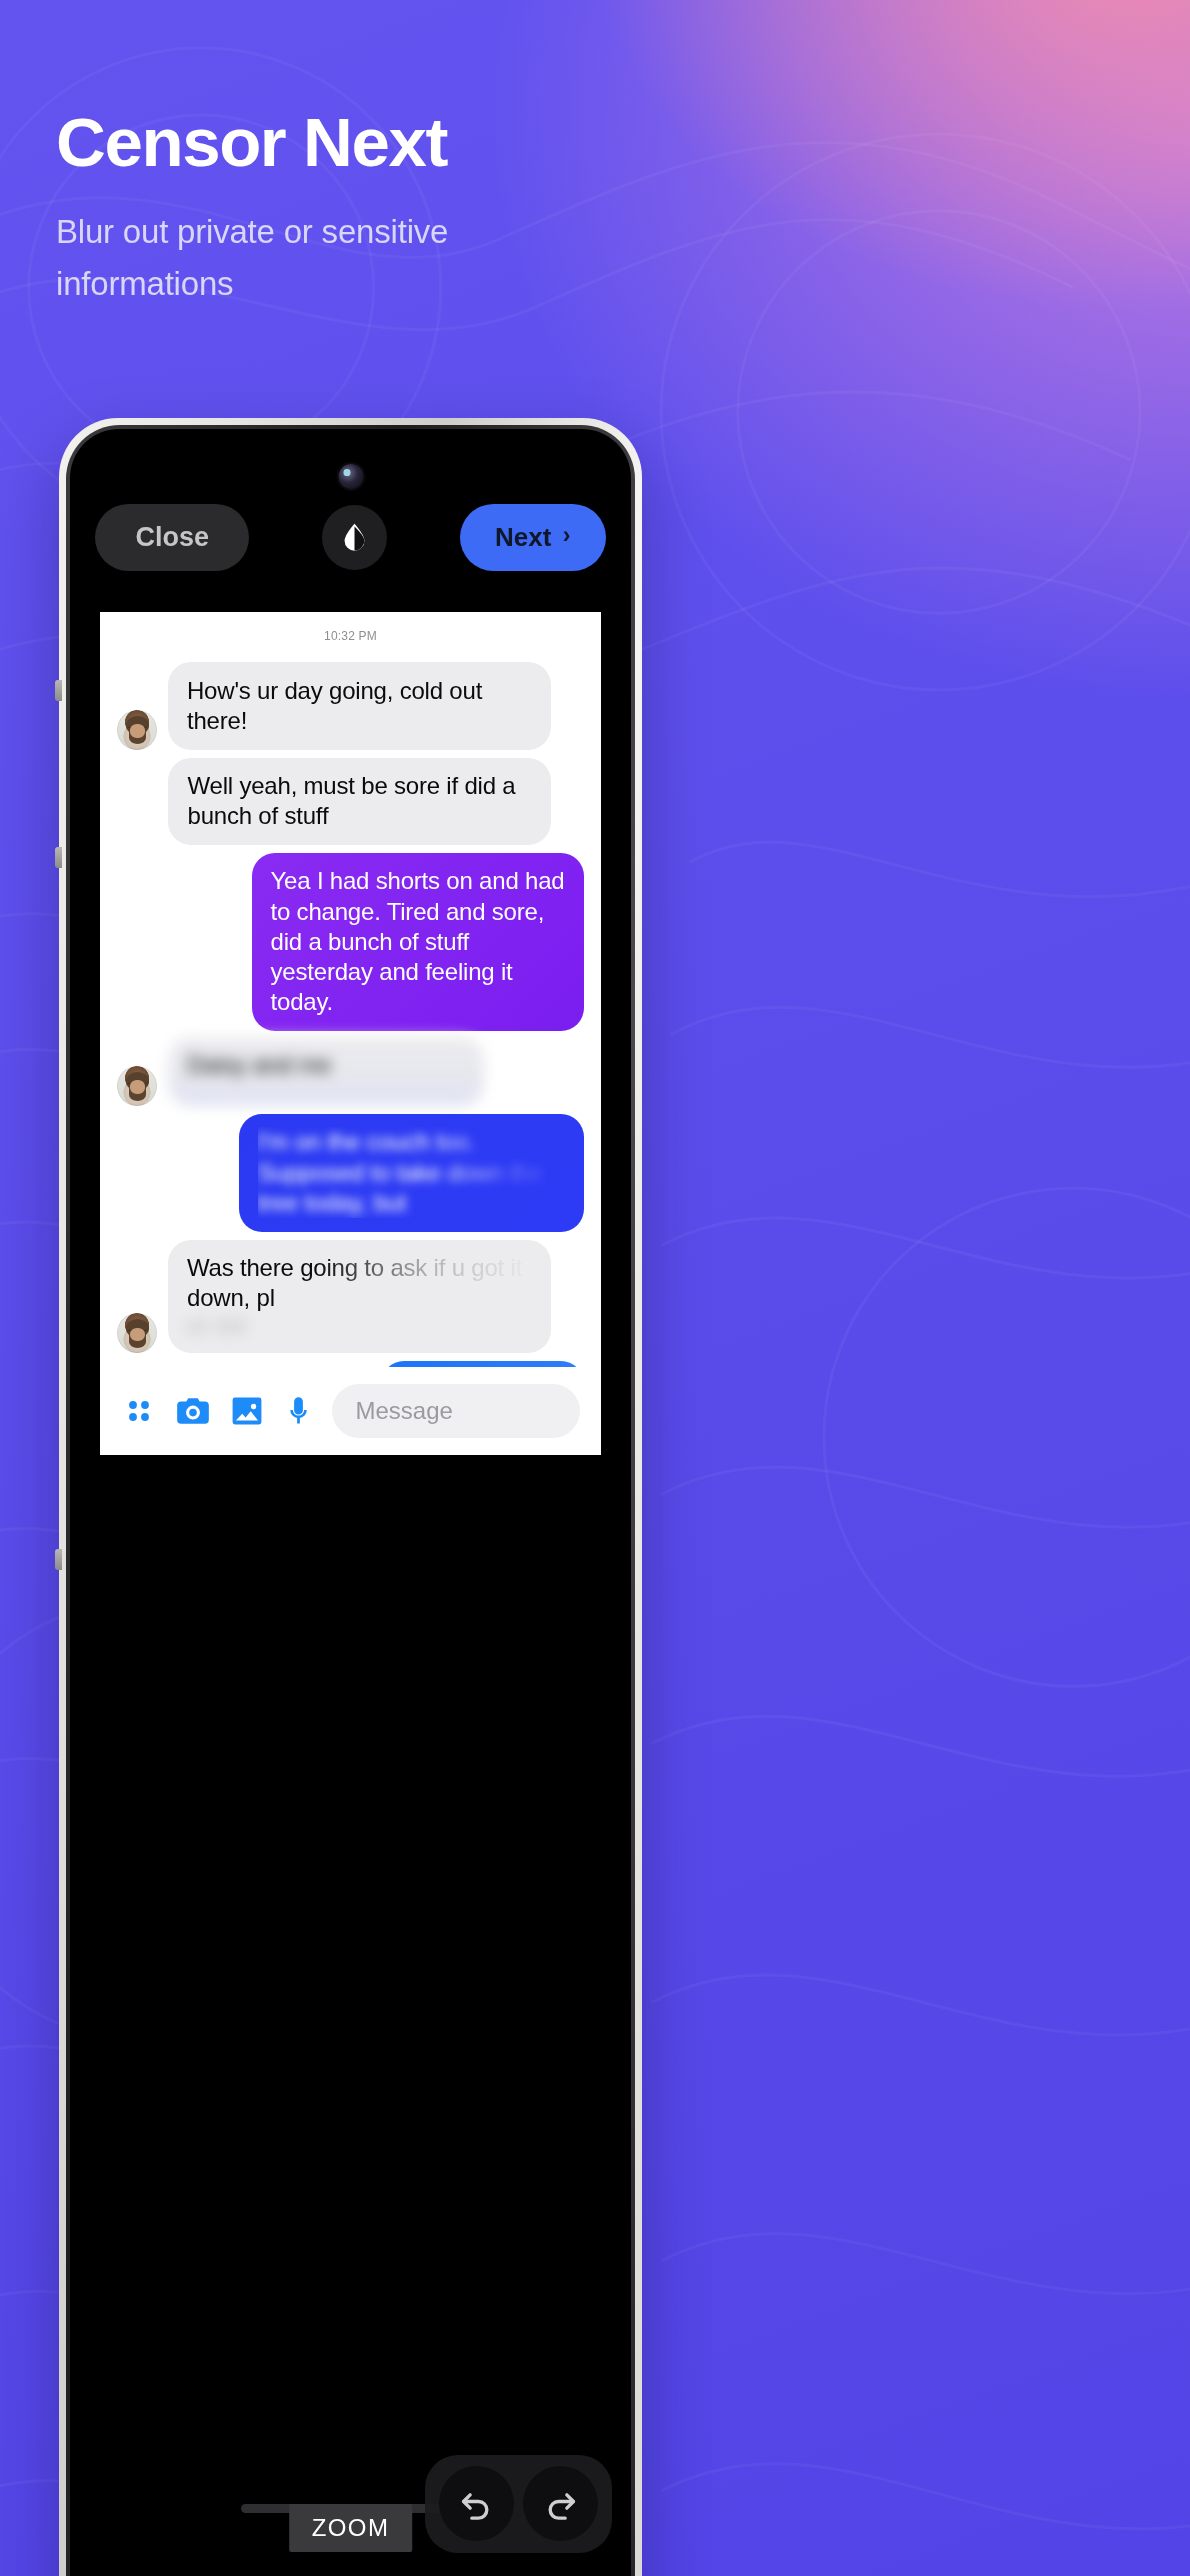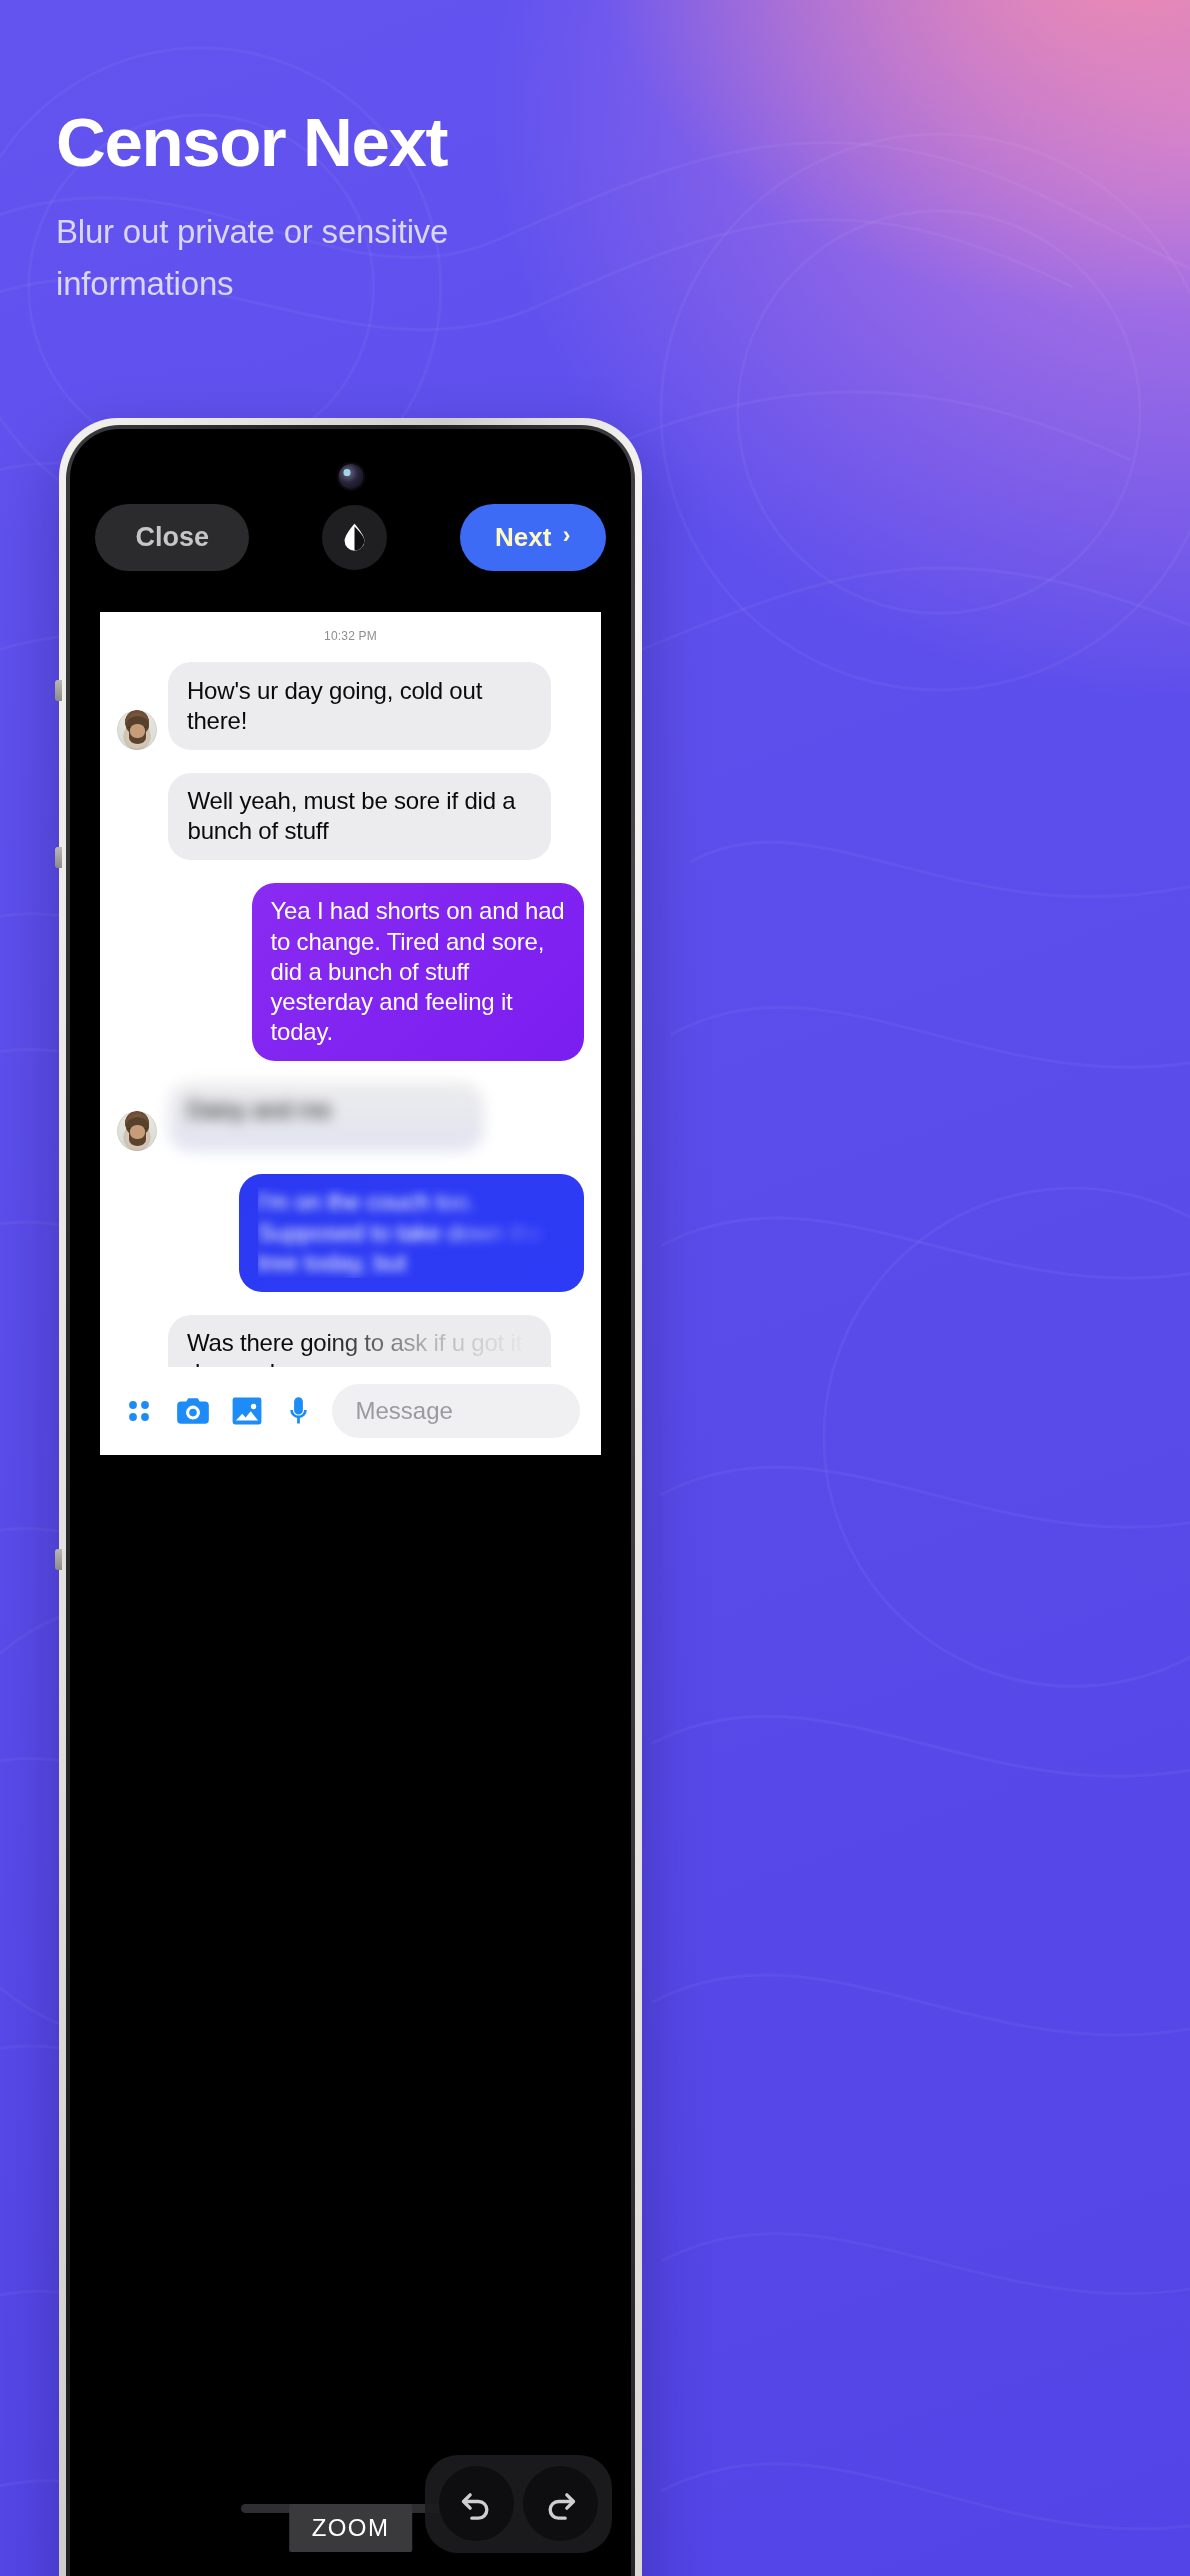--- a/index.html
+++ b/index.html
@@ -85,21 +85,21 @@
     font-size:27px; font-weight:bold;
     padding:18px 40px; border-radius:38px; border:none;
     font-family:"Liberation Sans", sans-serif;
   }
   #contrast-btn {
     width:65px; height:65px; border-radius:50%;
     background:#1f1f21; border:none;
     display:flex; align-items:center; justify-content:center;
   }
   #next-btn {
-    background:#3E6BF5; color:#fef9c3; border:none;
+    background:#3E6BF5; color:#0f172a; border:none;
     font-size:26px; font-weight:bold;
     padding:18px 35px; border-radius:38px;
     display:flex; align-items:flex-start; gap:11.5px;
     font-family:"Liberation Sans", sans-serif;
   }
   #next-btn .chev { font-size:23px; font-weight:bold; }
 
   
   #chat {
     position:absolute; left:30px; right:30px; top:183px;
@@ -107,21 +107,21 @@
     background:#ffffff;
     overflow:hidden;
   }
   #chat-inner { position:relative; padding:17px 0 0 0; height:100%; }
 
   .chat-time {
     text-align:center; color:#8e8e93; font-size:12px;
     margin-bottom:19px; letter-spacing:0.2px;
   }
 
-  .row { display:flex; align-items:flex-end; padding:0 17px; margin-bottom:23px; position:relative; }
+  .row { display:flex; align-items:flex-end; padding:0 17px; margin-bottom:8px; position:relative; }
   .row.out { justify-content:flex-end; }
 
   .avatar {
     width:40px; height:40px; border-radius:50%;
     margin-right:10.5px; flex:0 0 40px;
     background:
       radial-gradient(circle at 50% 30%, #8d6a4e 0%, #6b4b33 34%, rgba(107,75,51,0) 36%),
       radial-gradient(circle at 50% 66%, #e6d9cc 0%, #cfc0b1 40%, rgba(207,192,177,0) 42%),
       linear-gradient(180deg,#e9e6e1 0%, #d6dbd4 100%);
     box-shadow:inset 0 0 0 1px rgba(0,0,0,.06);

